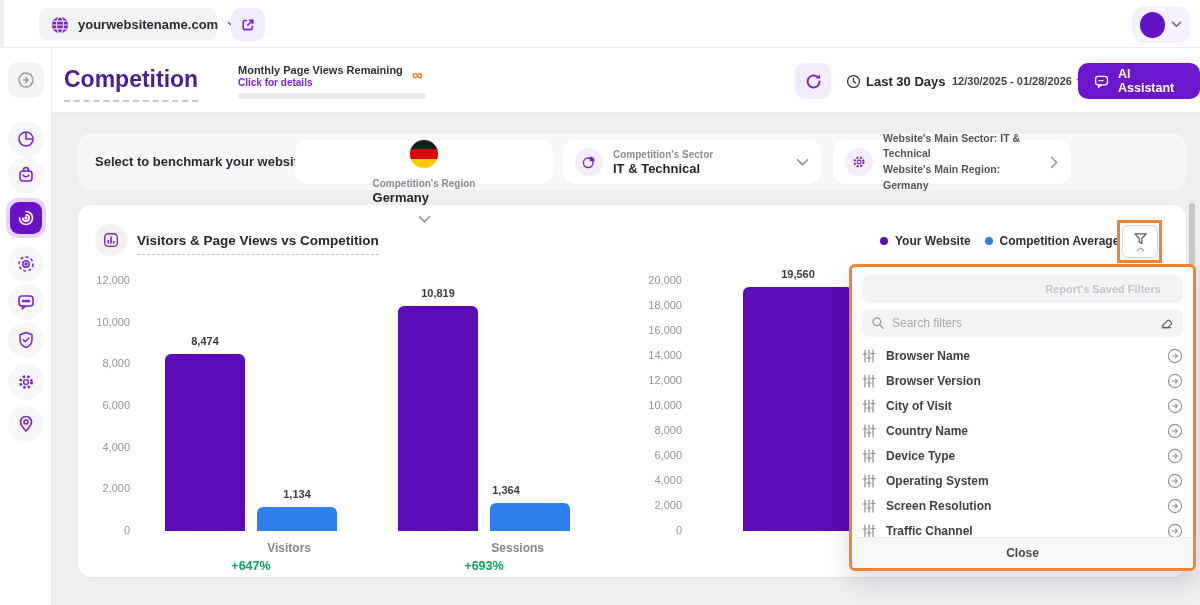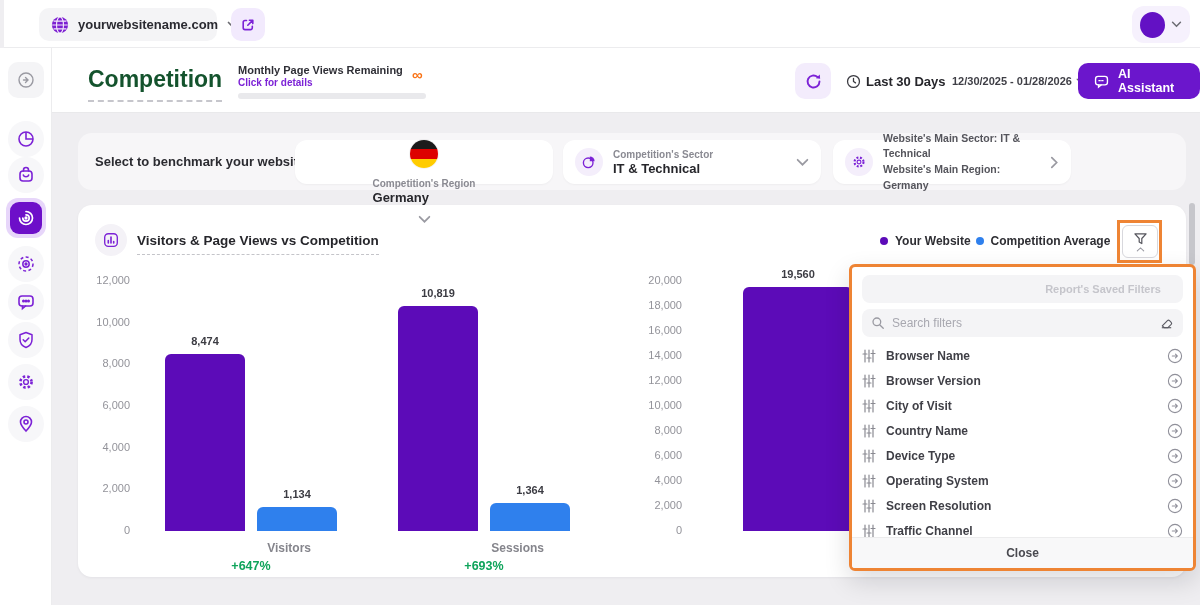--- a/index.html
+++ b/index.html
@@ -29,21 +29,21 @@
   .side-btn{position:absolute;left:8px;width:36px;height:36px;border-radius:10px;display:flex;
     align-items:center;justify-content:center;cursor:pointer;color:var(--accent);}
   .side-btn.gray{background:#F4F4F6;color:#9A9AA2;}
   .side-btn.circle{background:#F7F7F9;border-radius:50%;}
   .side-active{position:absolute;left:6px;width:40px;height:40px;border-radius:12px;background:#E7D6FA;
     display:flex;align-items:center;justify-content:center;cursor:pointer;}
   .side-active .inner{width:32px;height:32px;border-radius:9px;background:#6D0FC9;display:flex;align-items:center;justify-content:center;}
 
   
   .pg-header{left:52px;top:48px;width:1148px;height:65px;background:#fff;border-bottom:1px solid #E9E9EB;z-index:5;}
-  .pg-title{left:88px;top:66px;font-size:23px;font-weight:800;color:#14532d;
+  .pg-title{left:64px;top:66px;font-size:23px;font-weight:800;color:#4c1d95;
     border-bottom:2px dashed #C6C6CC;padding-bottom:7px;}
   .quota-label{left:238px;top:64px;font-size:11px;font-weight:800;color:#2F2F36;}
   .quota-link{left:238px;top:77px;font-size:10px;font-weight:700;color:var(--accent);cursor:pointer;}
   .quota-inf{left:412px;top:66px;font-size:15px;font-weight:800;color:var(--inf);}
   .quota-bar{left:238px;top:93px;width:188px;height:6px;border-radius:3px;background:#E9E9EC;}
   .refresh-btn{left:795px;top:63px;width:36px;height:36px;background:#F3ECFC;border-radius:10px;
     display:flex;align-items:center;justify-content:center;cursor:pointer;}
   .period{left:845px;top:73px;display:flex;align-items:center;gap:4px;cursor:pointer;}
   .period .lbl{font-size:13px;font-weight:800;color:#26262B;}
   .dates{left:952px;top:75px;font-size:11px;font-weight:600;color:#3F3F46;display:flex;align-items:center;gap:4px;cursor:pointer;}
@@ -63,21 +63,21 @@
   .dd-value{font-size:13px;color:#26262B;font-weight:700;margin-top:1px;}
   .info-line{font-size:10.5px;color:#55555C;font-weight:600;line-height:1.5;}
 
   
   .card{left:78px;top:205px;width:1108px;height:372px;background:#fff;border-radius:14px;
     box-shadow:0 1px 3px rgba(20,20,30,.05);z-index:3;}
   .card-icon{left:95px;top:224px;width:32px;height:32px;border-radius:50%;background:#F4F2F7;
     display:flex;align-items:center;justify-content:center;}
   .card-title{left:137px;top:233px;font-size:13.5px;font-weight:700;color:#26262B;
     border-bottom:1.5px dashed #C4C4C9;padding-bottom:6px;}
-  .legend{left:880px;top:234px;display:flex;gap:5px;z-index:4;}
+  .legend{left:880px;top:234px;display:flex;gap:14px;z-index:4;}
   .legend-item{display:flex;align-items:center;gap:7px;cursor:pointer;}
   .legend-dot{width:8px;height:8px;border-radius:50%;}
   .legend-txt{font-size:12px;font-weight:700;color:#2E2E33;}
 
   .filter-ring{left:1117px;top:220px;width:45px;height:43px;border:3px solid var(--orange);z-index:31;pointer-events:none;}
   .filter-btn{left:1122px;top:225px;width:36px;height:33px;background:#fff;border:1px solid #D8D8DD;border-radius:6px;
     display:flex;flex-direction:column;align-items:center;justify-content:center;gap:1px;cursor:pointer;z-index:6;}
 
   .tick{position:absolute;width:60px;font-size:11px;color:#93939A;text-align:right;}
   .bar{position:absolute;border-radius:6px 6px 0 0;}
@@ -383,21 +383,21 @@
       <div class="tick" style="left:622px;top:524px;">0</div>
       <div class="bar" style="left:165px;top:354.4583333333333px;width:80px;height:176.54166666666669px;background:#5C0BB8;"></div>
       <div class="bar-val" style="left:165px;top:335.4583333333333px;width:80px;">8,474</div>
       <div class="bar" style="left:257px;top:507.375px;width:80px;height:23.625px;background:#2F80ED;"></div>
       <div class="bar-val" style="left:257px;top:488.375px;width:80px;">1,134</div>
       <div class="cat" style="left:191px;top:541px;">Visitors</div>
       <div class="growth" style="left:191px;top:559px;">+647%</div>
       <div class="bar" style="left:398px;top:305.6041666666667px;width:80px;height:225.39583333333331px;background:#5C0BB8;"></div>
       <div class="bar-val" style="left:398px;top:286.6041666666667px;width:80px;">10,819</div>
       <div class="bar" style="left:490px;top:502.5833333333333px;width:80px;height:28.416666666666668px;background:#2F80ED;"></div>
-      <div class="bar-val" style="left:490px;top:483.5833333333333px;width:80px;">1,364</div>
+      <div class="bar-val" style="left:466px;top:483.5833333333333px;width:80px;">1,364</div>
       <div class="cat" style="left:424px;top:541px;">Sessions</div>
       <div class="growth" style="left:424px;top:559px;">+693%</div>
       <div class="bar" style="left:743px;top:286.5px;width:110px;height:244.5px;background:#5C0BB8;"></div>
       <div class="bar-val" style="left:743px;top:267.5px;width:110px;">19,560</div>
       <div class="cat" style="left:805px;top:541px;">Page Views</div>
     </div>
 
   <div class="abs panel">
     <div class="tabs">
       <div class="tab-inactive">Report's Saved Filters</div>

